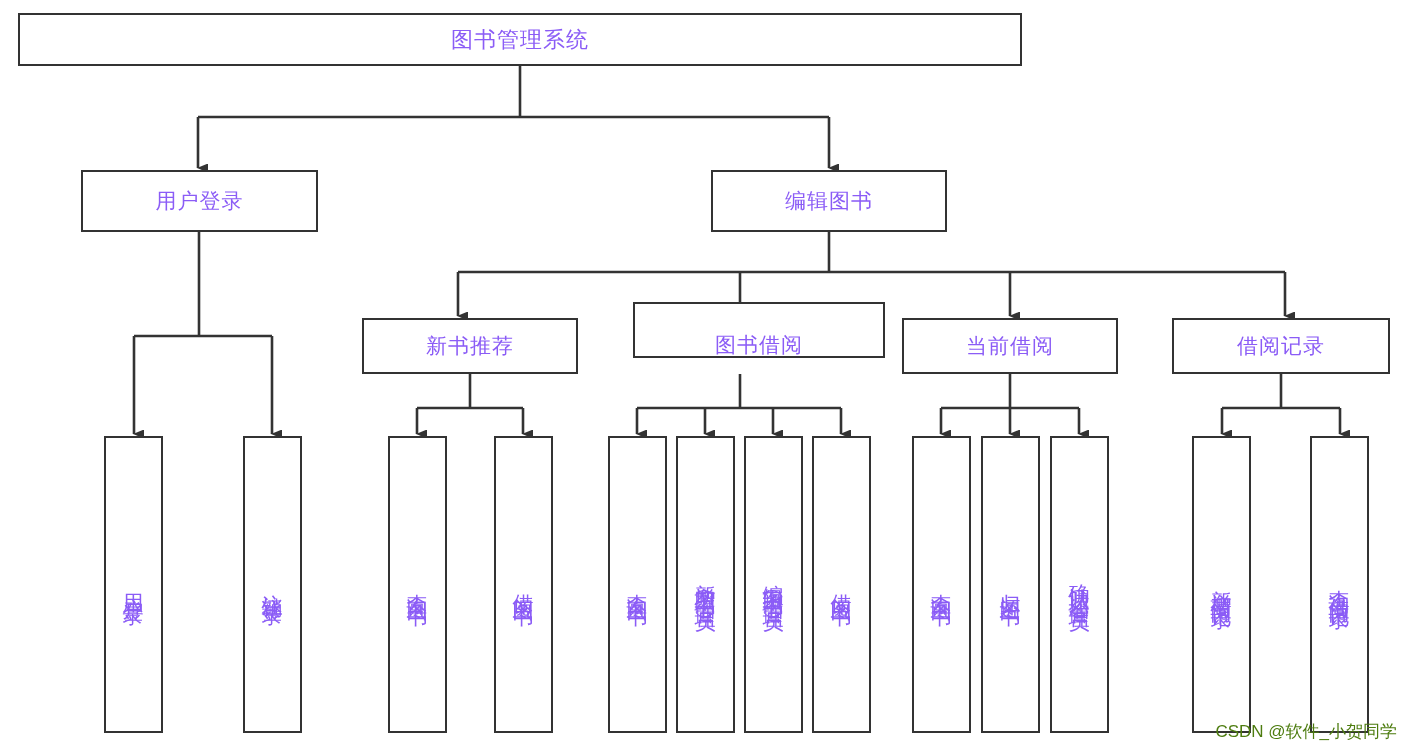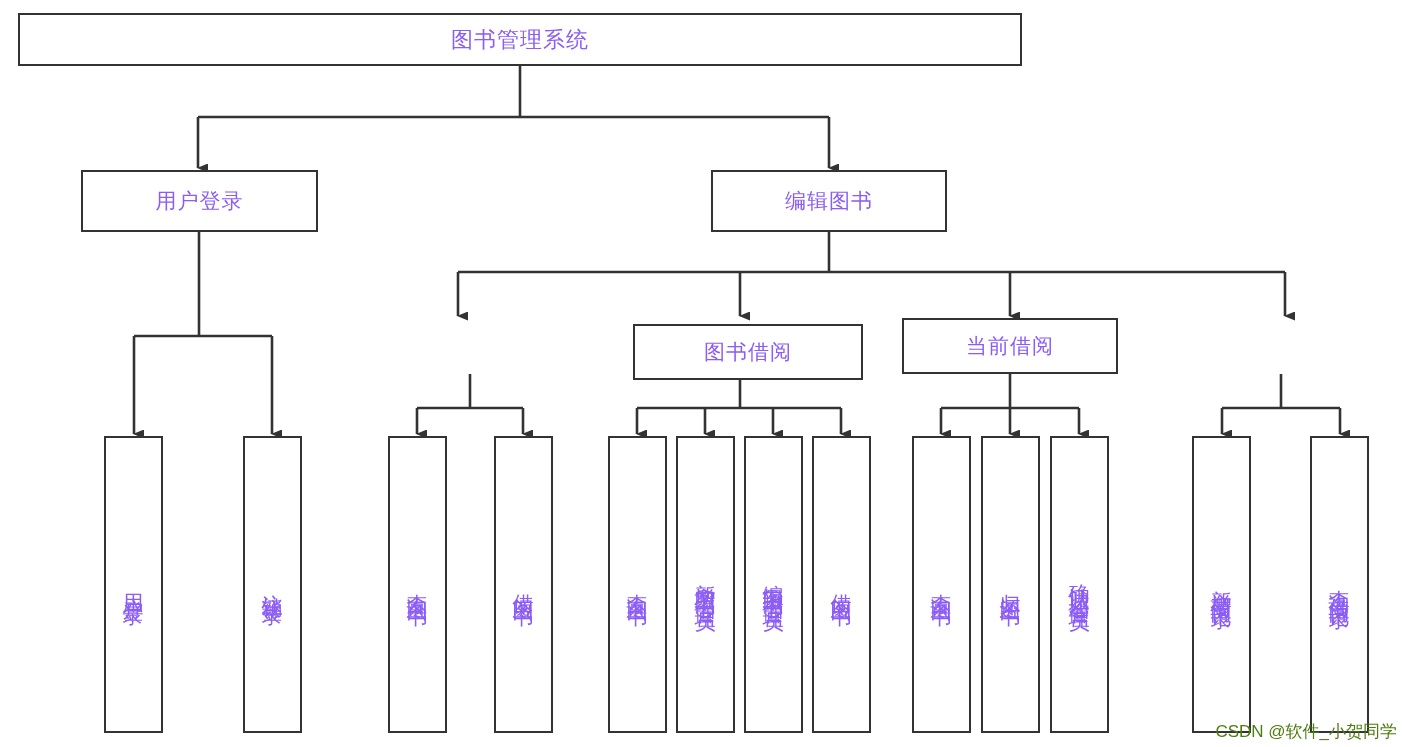--- a/index.html
+++ b/index.html
@@ -110,25 +110,31 @@
     <span class="node-label">图书管理系统</span>
   </div>
 
   <div class="node-box h-node" style="left:81px;top:170px;width:237px;height:62px;">
     <span class="node-label">用户登录</span>
   </div>
   <div class="node-box h-node" style="left:711px;top:170px;width:236px;height:62px;">
     <span class="node-label">编辑图书</span>
   </div>
 
-  <div class="node-box h-node" style="left:633px;top:324px;width:230px;height:56px;">
+  <div class="node-box h-node" style="left:362px;top:318px;width:216px;height:56px;">
+    <span class="node-label">新书推荐</span>
+  </div>
+  <div class="node-box h-node" style="left:633px;top:302px;width:252px;height:56px;align-items:flex-end;">
     <span class="node-label">图书借阅</span>
   </div>
   <div class="node-box h-node" style="left:902px;top:318px;width:216px;height:56px;">
     <span class="node-label">当前借阅</span>
+  </div>
+  <div class="node-box h-node" style="left:1172px;top:318px;width:218px;height:56px;">
+    <span class="node-label">借阅记录</span>
   </div>
 
   <div class="node-box v-node" style="left:104px;top:436px;width:59px;height:297px;">
     <span class="node-label">用户登录</span>
   </div>
   <div class="node-box v-node" style="left:243px;top:436px;width:59px;height:297px;">
     <span class="node-label">注销登录</span>
   </div>
 
   <div class="node-box v-node" style="left:388px;top:436px;width:59px;height:297px;">

